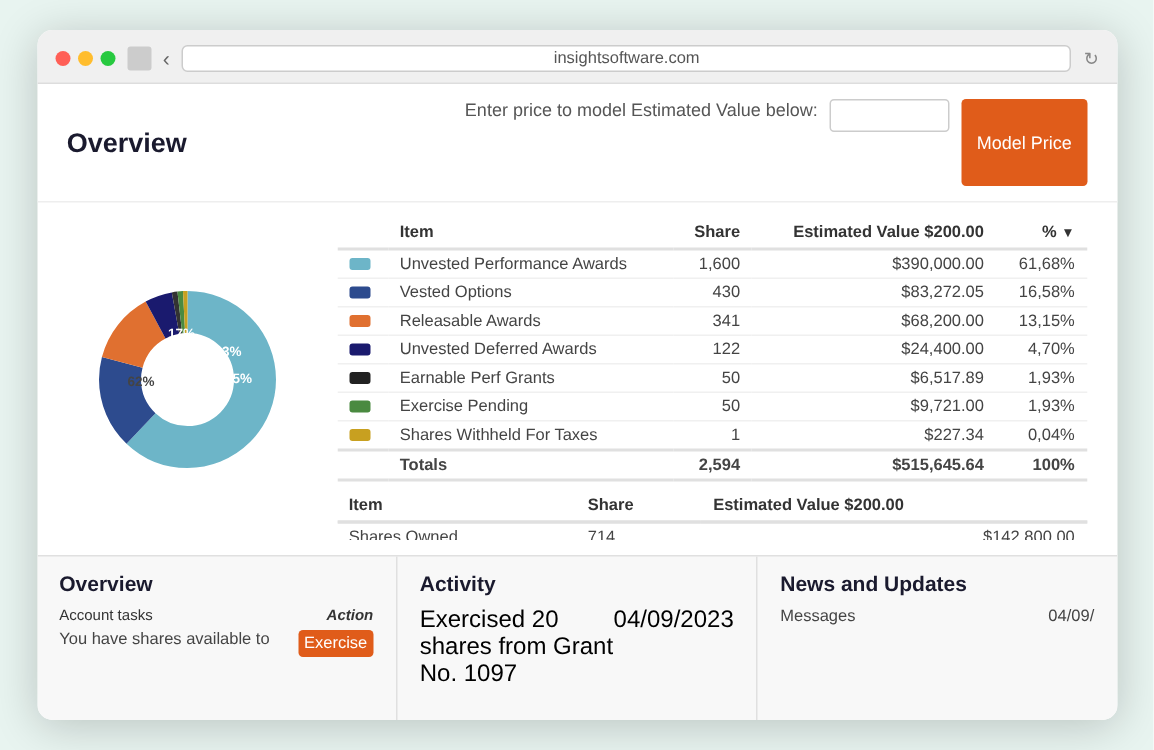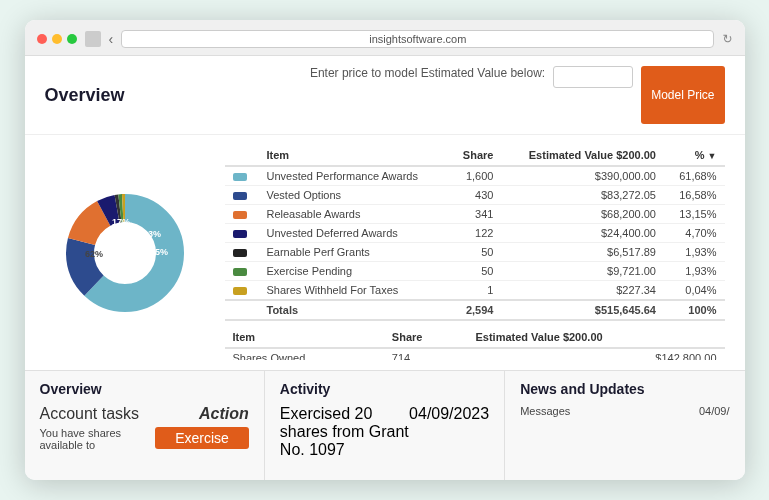--- a/index.html
+++ b/index.html
@@ -252,21 +252,21 @@
       font-size: 14px;
       font-weight: 600;
       color: #1a1a2e;
       margin-bottom: 8px;
     }
 
     .panel-row {
       display: flex;
       justify-content: space-between;
       align-items: center;
-      font-size: 16px;
+      font-size: 10px;
       margin-bottom: 4px;
     }
 
     .panel-row-label {
       color: #333;
       font-weight: 500;
     }
 
     .panel-row-value {
       color: #333;
@@ -281,22 +281,22 @@
       font-size: 11px;
       color: #444;
       margin-top: 4px;
     }
 
     .exercise-btn {
       background: #e05c1a;
       color: #fff;
       border: none;
       border-radius: 3px;
-      padding: 3px 20px;
-      font-size: 14px;
+      padding: 3px 4px;
+      font-size: 11px;
       cursor: pointer;
     }
 
     .activity-row {
       display: flex;
       justify-content: space-between;
     }
 
     .news-item {
       display: flex;

